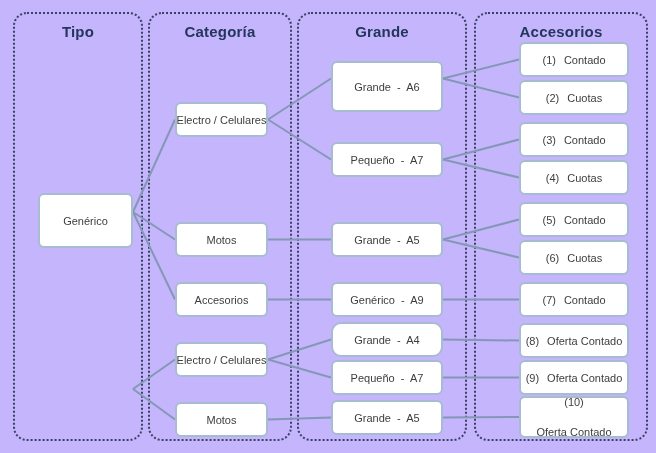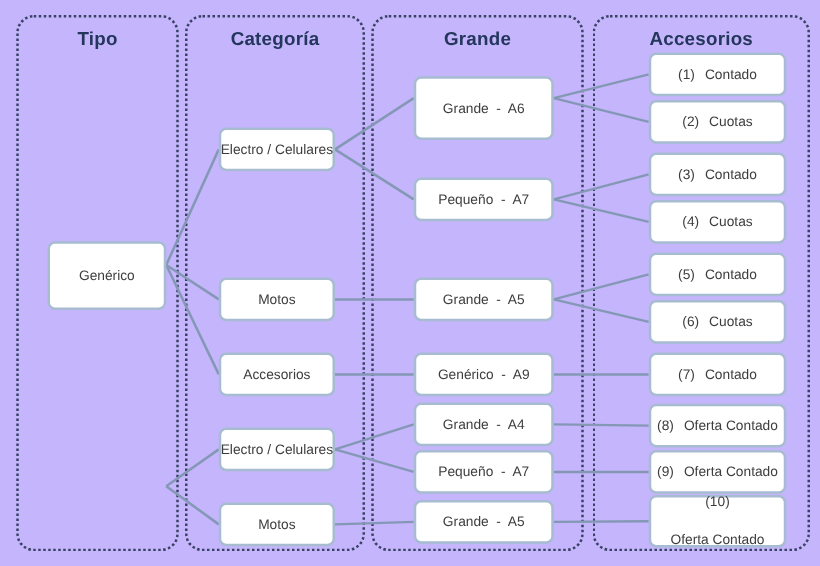--- a/index.html
+++ b/index.html
@@ -37,21 +37,21 @@
   [data-node="cat_electro1"]{left:175px;top:102px;width:93px;height:35px;}
   [data-node="cat_motos1"]{left:175px;top:222px;width:93px;height:35px;}
   [data-node="cat_accesorios"]{left:175px;top:282px;width:93px;height:35px;}
   [data-node="cat_electro2"]{left:175px;top:342px;width:93px;height:35px;}
   [data-node="cat_motos2"]{left:175px;top:402px;width:93px;height:35px;}
   
   [data-node="f_grande_a6"]{left:331px;top:61px;width:112px;height:51px;}
   [data-node="f_pequeno_a7a"]{left:331px;top:142px;width:112px;height:35px;}
   [data-node="f_grande_a5a"]{left:331px;top:222px;width:112px;height:35px;}
   [data-node="f_pequeno_a9"]{left:331px;top:282px;width:112px;height:35px;}
-  [data-node="f_grande_a4"]{left:331px;top:322px;width:112px;height:35px;}
+  [data-node="f_grande_a4"]{left:331px;top:322px;width:112px;height:35px;border-radius:10px;}
   [data-node="f_pequeno_a7b"]{left:331px;top:360px;width:112px;height:35px;}
   [data-node="f_grande_a5b"]{left:331px;top:400px;width:112px;height:35px;}
   
   [data-node="c1"]{left:519px;top:42px;width:110px;height:35px;}
   [data-node="c2"]{left:519px;top:80px;width:110px;height:35px;}
   [data-node="c3"]{left:519px;top:122px;width:110px;height:35px;}
   [data-node="c4"]{left:519px;top:160px;width:110px;height:35px;}
   [data-node="c5"]{left:519px;top:202px;width:110px;height:35px;}
   [data-node="c6"]{left:519px;top:240px;width:110px;height:35px;}
   [data-node="c7"]{left:519px;top:282px;width:110px;height:35px;}

